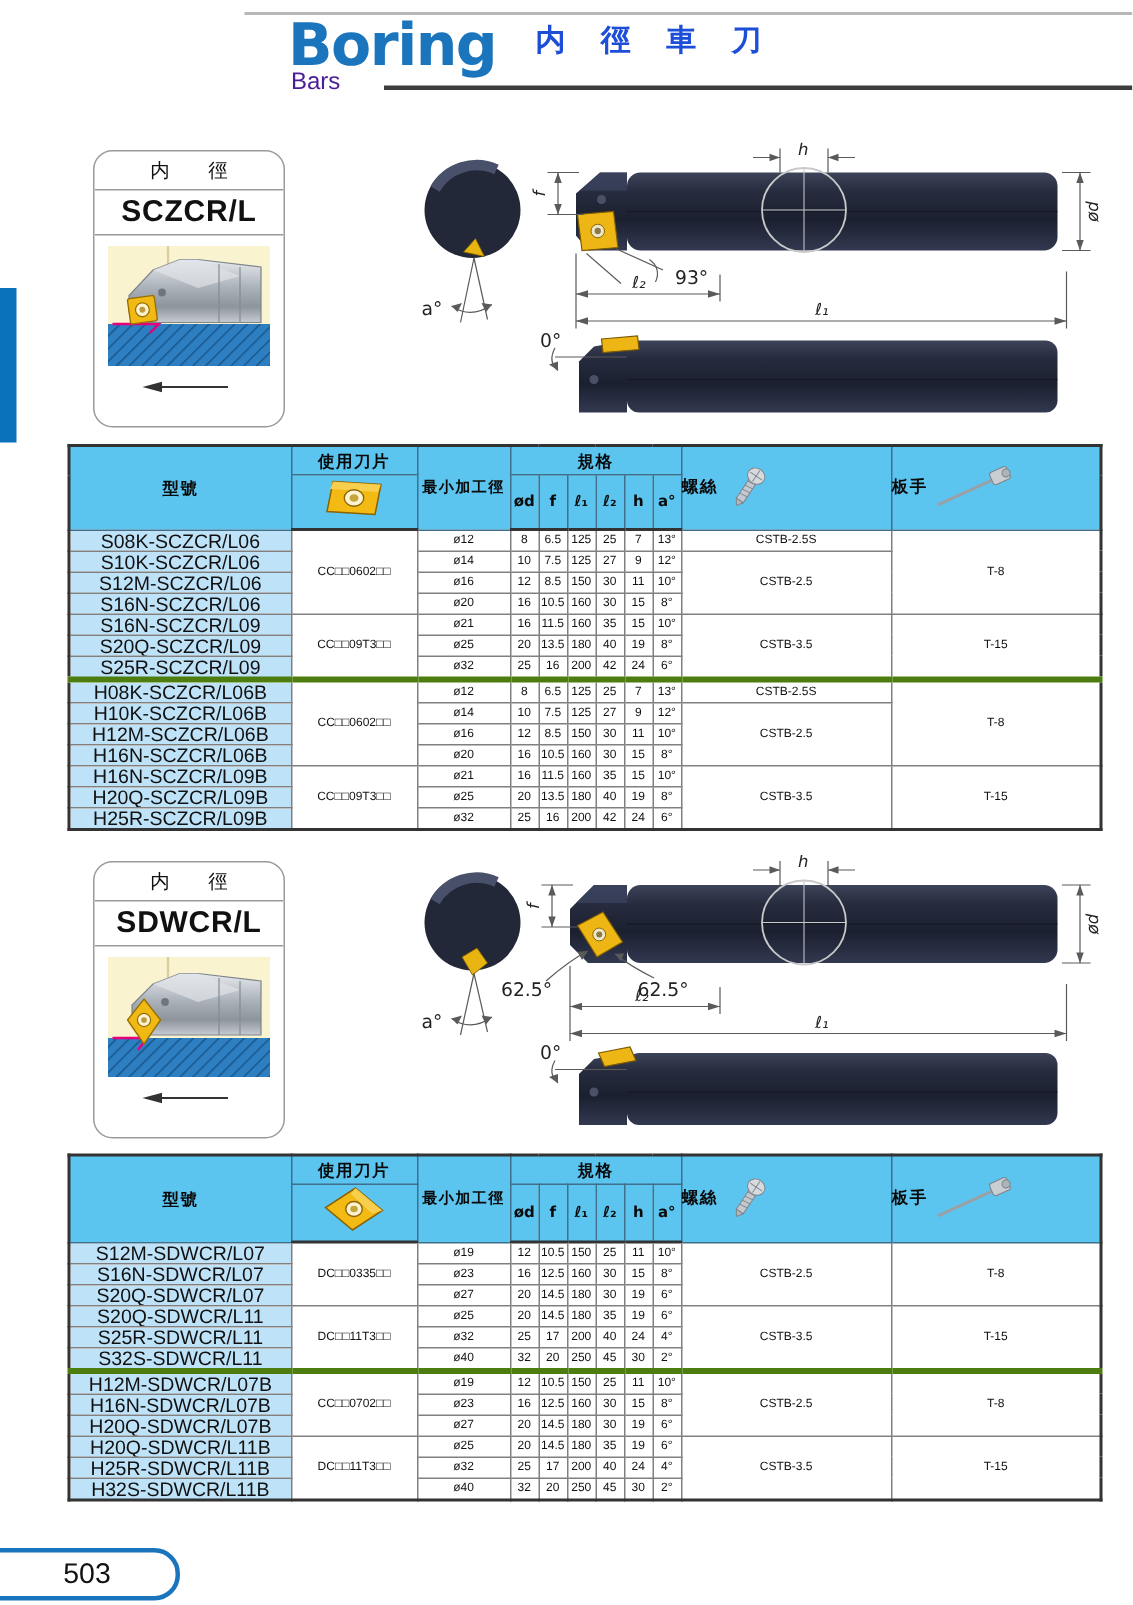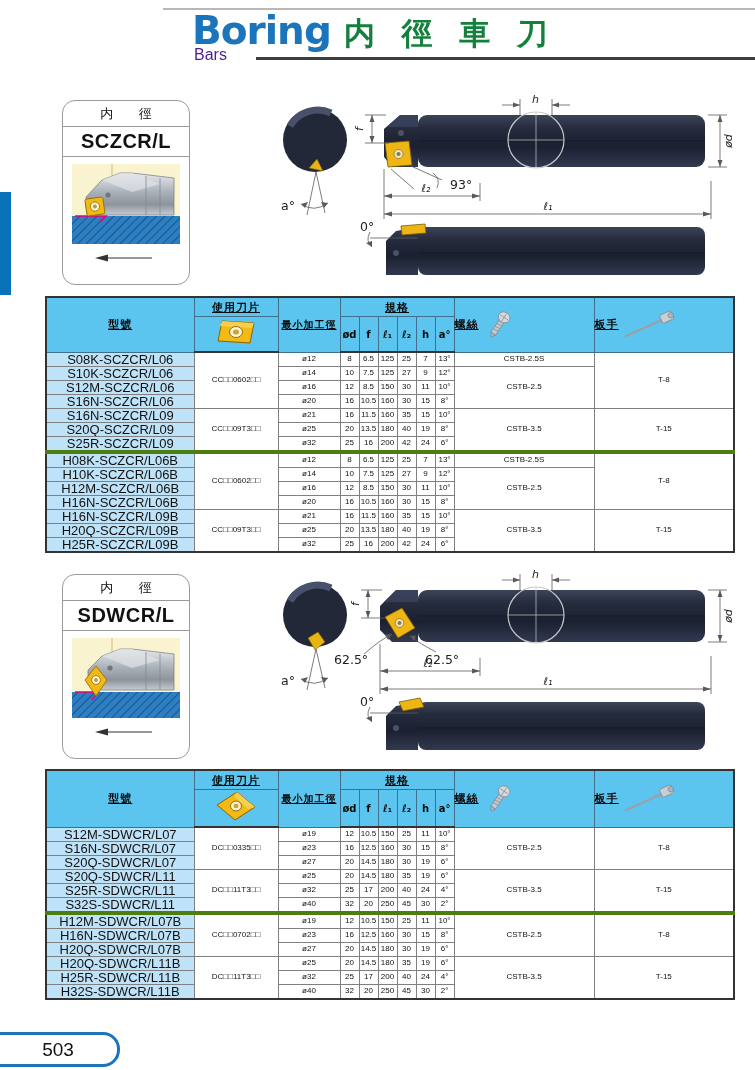--- a/index.html
+++ b/index.html
@@ -4,22 +4,22 @@
 <style>
   html,body{margin:0;padding:0;background:#fff;}
   #page{position:relative;width:755px;height:1070px;background:#fff;overflow:hidden;
         font-family:"Liberation Sans",sans-serif;color:#111;}
   
   .rule-top{position:absolute;left:163px;right:0;top:8px;height:2px;background:#b8b8b8;}
   .rule-bottom{position:absolute;left:256px;right:0;top:57px;height:2.5px;background:#3d3d3d;}
   .brand{position:absolute;left:192px;top:8px;font-family:"DejaVu Sans",sans-serif;
          font-size:39px;font-weight:bold;letter-spacing:-1px;color:#1B75BC;}
   .brand-sub{position:absolute;left:194px;top:46px;font-size:16px;font-weight:normal;color:#4c1d95;}
-  .title-zh{position:absolute;left:344px;top:13px;font-size:31px;font-weight:bold;
-            letter-spacing:9px;color:#15803d;white-space:nowrap;}
+  .title-zh{position:absolute;left:357px;top:13px;font-size:20px;font-weight:bold;
+            letter-spacing:9px;color:#1d4ed8;white-space:nowrap;}
   .side-tab{position:absolute;left:0;top:192px;width:11px;height:103px;background:#0A72BB;}
   
   .info-box{position:absolute;left:62px;width:126px;height:183px;border:1.5px solid #9a9a9a;
             border-radius:13px;background:#fff;overflow:hidden;}
   .ib-cat{height:25px;line-height:26px;text-align:center;font-size:13px;font-weight:400;
           letter-spacing:11px;text-indent:11px;border-bottom:1px solid #9a9a9a;}
   .ib-model{height:29px;line-height:29px;text-align:center;font-size:20px;font-weight:bold;
             border-bottom:1px solid #9a9a9a;letter-spacing:0.5px;}
   .ib-art{display:block;margin:7px auto 0 auto;}
   .ib-arrow{display:block;margin:9px auto 0 auto;}
@@ -31,21 +31,21 @@
   .arrowhead{fill:#5a5a5a;}
   
   .spec-table{position:absolute;left:45px;width:688px;border-collapse:collapse;
               table-layout:fixed;border:2px solid #333;}
   .spec-table th{background:#5BC5F0;border:1px solid #3f6f8a;color:#0a0a0a;
                  font-weight:bold;padding:0;vertical-align:middle;}
   .th-cn{font-size:11px;letter-spacing:1px;}
   .th-spec-sub{font-size:10px;font-family:"DejaVu Sans",sans-serif;}
   .th-stack{display:flex;flex-direction:row;align-items:center;justify-content:flex-start;height:100%;}
   .th-stack .lbl{font-size:11px;line-height:17px;letter-spacing:1px;}
-  thead tr.hr1 th{height:18px;text-decoration:underline;}
+  thead tr.hr1 th{height:18px;}
   thead tr.hr2 th{height:32px;border-bottom:2px solid #333;}
   .spec-table td{border:1px solid #808080;background:#fff;font-size:8px;height:11.5px;
                  line-height:1;padding:0 1px;text-align:center;white-space:nowrap;overflow:hidden;}
   .spec-table td.model{background:#BEE2F8;font-size:13px;}
   .spec-table tr.sep td{border-top:4px solid #4d7c0f;}
   
   .page-pill{position:absolute;left:-20px;top:1032px;width:118px;height:29px;
              border:3px solid #1B75BC;border-radius:17px;background:#fff;
              display:flex;align-items:center;justify-content:center;
              padding-left:16px;font-size:19px;color:#111;}

